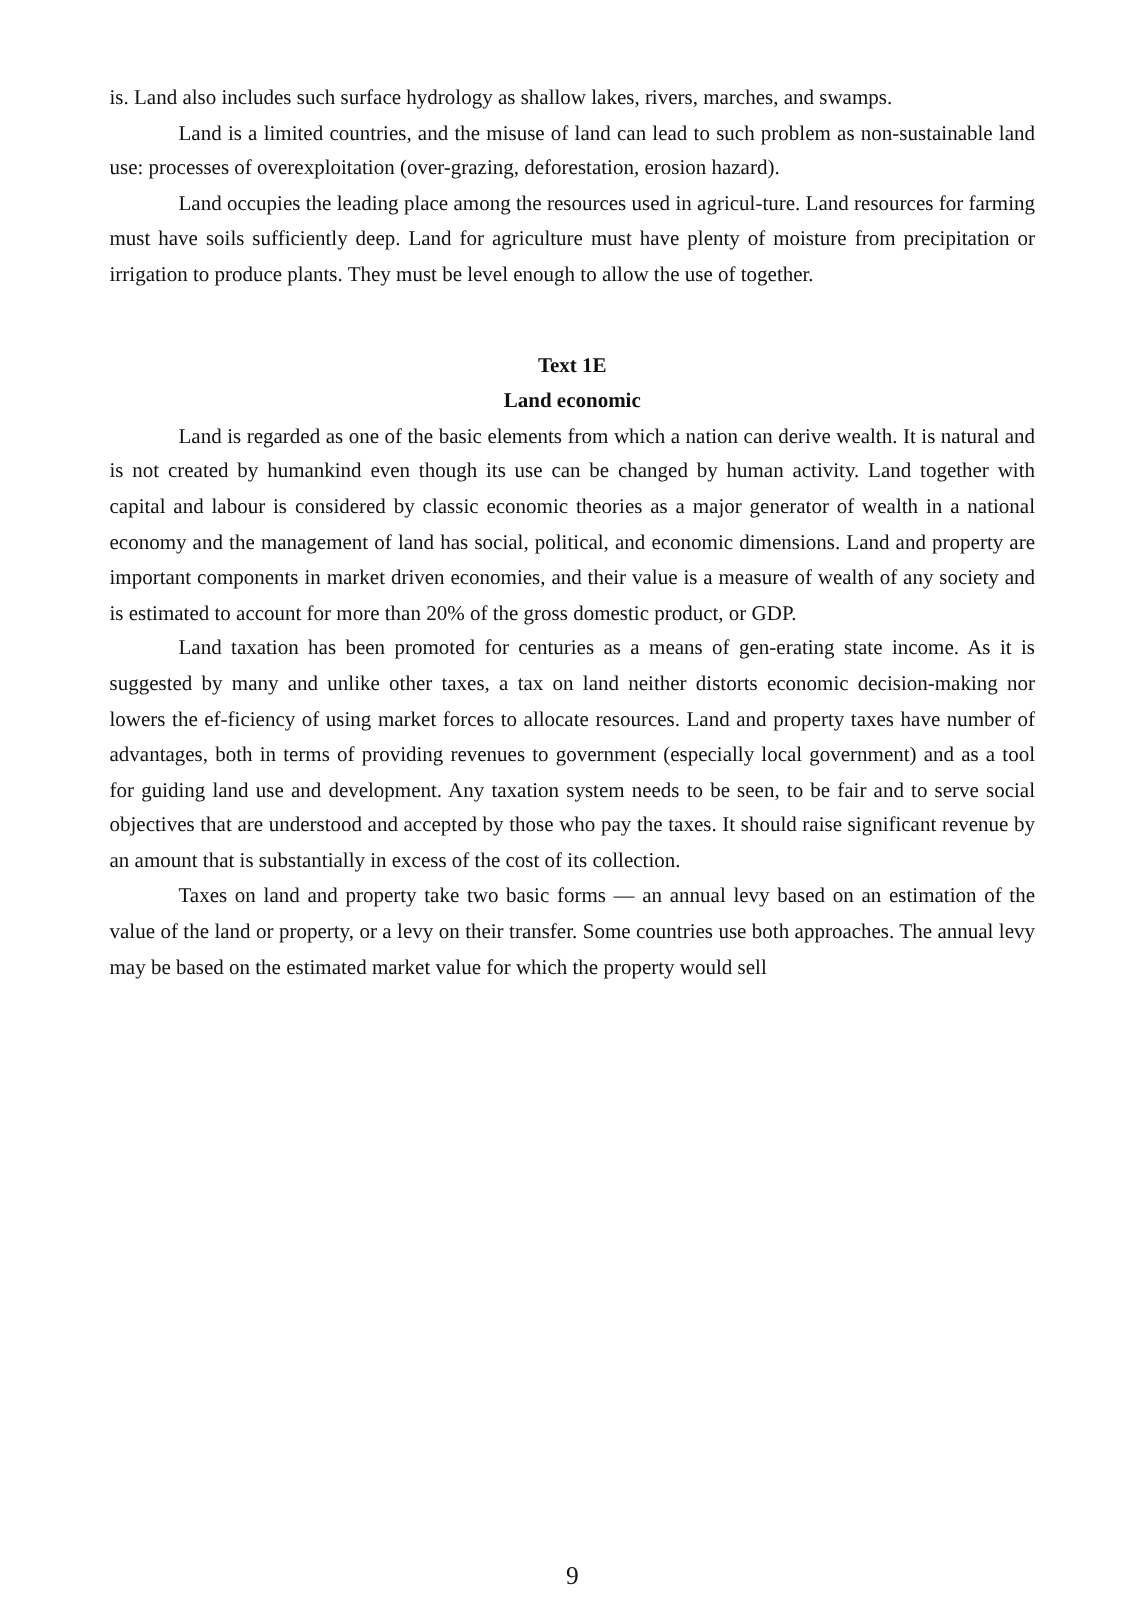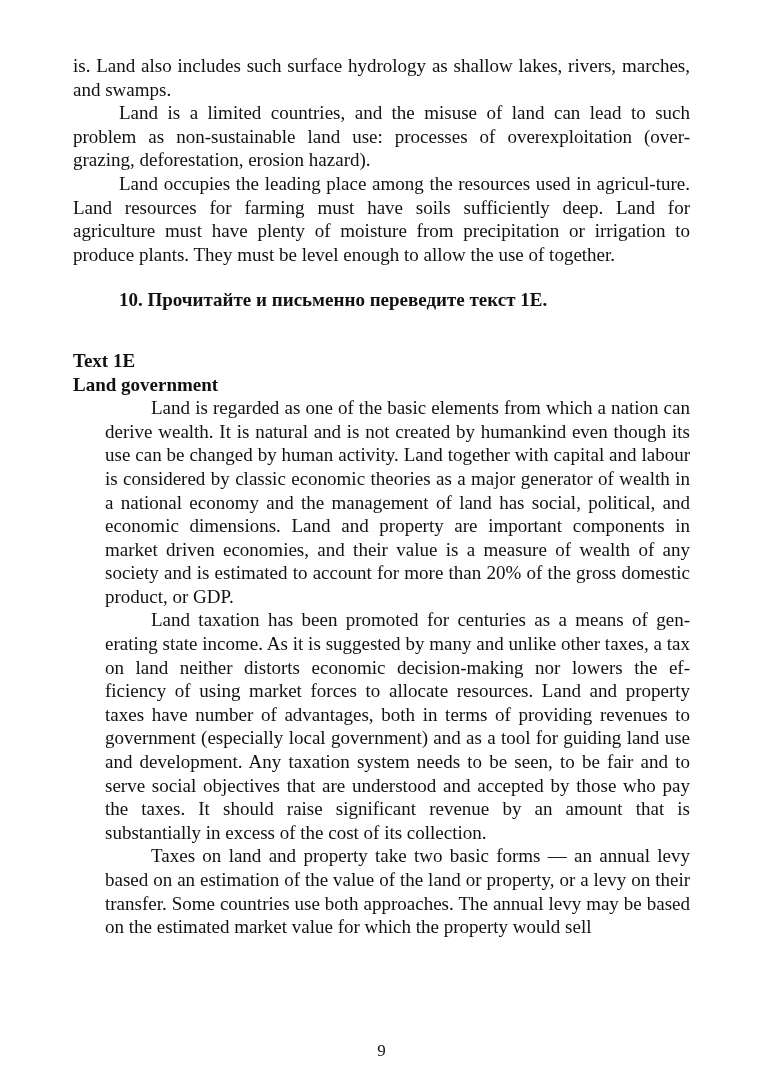--- a/index.html
+++ b/index.html
@@ -1,37 +1,36 @@
 <!DOCTYPE html>
 <html><head>
 <meta charset="utf-8">
 <style>
   html, body { margin: 0; padding: 0; background: #ffffff; }
   body { width: 763px; height: 1079px; position: relative; overflow: hidden; color: #111; }
-  .page { position: absolute; left: 73px; top: 54px; width: 617px; font-family: "Liberation Serif", serif; font-size: 19px; line-height: 23.6px; }
+  .page { position: absolute; left: 73px; top: 54px; width: 617px; font-family: "Liberation Serif", serif; font-size: 14px; line-height: 23.6px; }
   .para { text-align: justify; text-indent: 46px; margin: 0; }
   .para.noindent { text-indent: 0; }
   .task { font-weight: bold; margin: 22px 0 0 0; text-indent: 46px; }
-  .heading { font-weight: bold; margin: 0; font-family: Liberation Serif, serif; }
+  .heading { font-weight: bold; text-align: center; margin: 0; font-family: Liberation Serif, serif; }
   .heading.first { margin-top: 37px; }
-  .body2 { margin-top: 0; margin-left: 32px; }
+  .body2 { margin-top: 0; }
   .pagenum { position: absolute; top: 1041px; left: 0; width: 763px; text-align: center; font-family: "Liberation Serif", serif; font-size: 17px; }
 </style>
 </head>
 <body>
 
 <div class="page">
   <p class="para noindent">is. Land also includes such surface hydrology as shallow lakes, rivers, marches, and swamps.</p>
   <p class="para">Land is a limited countries, and the misuse of land can lead to such problem as non-sustainable land use: processes of overexploitation (over-grazing, deforestation, erosion hazard).</p>
   <p class="para">Land occupies the leading place among the resources used in agricul-ture. Land resources for farming must have soils sufficiently deep. Land for agriculture must have plenty of moisture from precipitation or irrigation to produce plants. They must be level enough to allow the use of together.</p>
 
-  <p class="task">10. Прочитайте и письменно переведите текст 1E.</p>
 
   <p class="heading first">Text 1E</p>
-  <p class="heading">Land government</p>
+  <p class="heading">Land economic</p>
 
   <div class="body2">
     <p class="para">Land is regarded as one of the basic elements from which a nation can derive wealth. It is natural and is not created by humankind even though its use can be changed by human activity. Land together with capital and labour is considered by classic economic theories as a major generator of wealth in a national economy and the management of land has social, political, and economic dimensions. Land and property are important components in market driven economies, and their value is a measure of wealth of any society and is estimated to account for more than 20% of the gross domestic product, or GDP.</p>
     <p class="para">Land taxation has been promoted for centuries as a means of gen-erating state income. As it is suggested by many and unlike other taxes, a tax on land neither distorts economic decision-making nor lowers the ef-ficiency of using market forces to allocate resources. Land and property taxes have number of advantages, both in terms of providing revenues to government (especially local government) and as a tool for guiding land use and development. Any taxation system needs to be seen, to be fair and to serve social objectives that are understood and accepted by those who pay the taxes. It should raise significant revenue by an amount that is substantially in excess of the cost of its collection.</p>
     <p class="para">Taxes on land and property take two basic forms — an annual levy based on an estimation of the value of the land or property, or a levy on their transfer. Some countries use both approaches. The annual levy may be based on the estimated market value for which the property would sell</p>
   </div>
 </div>
 
 <div class="pagenum">9</div>
 

